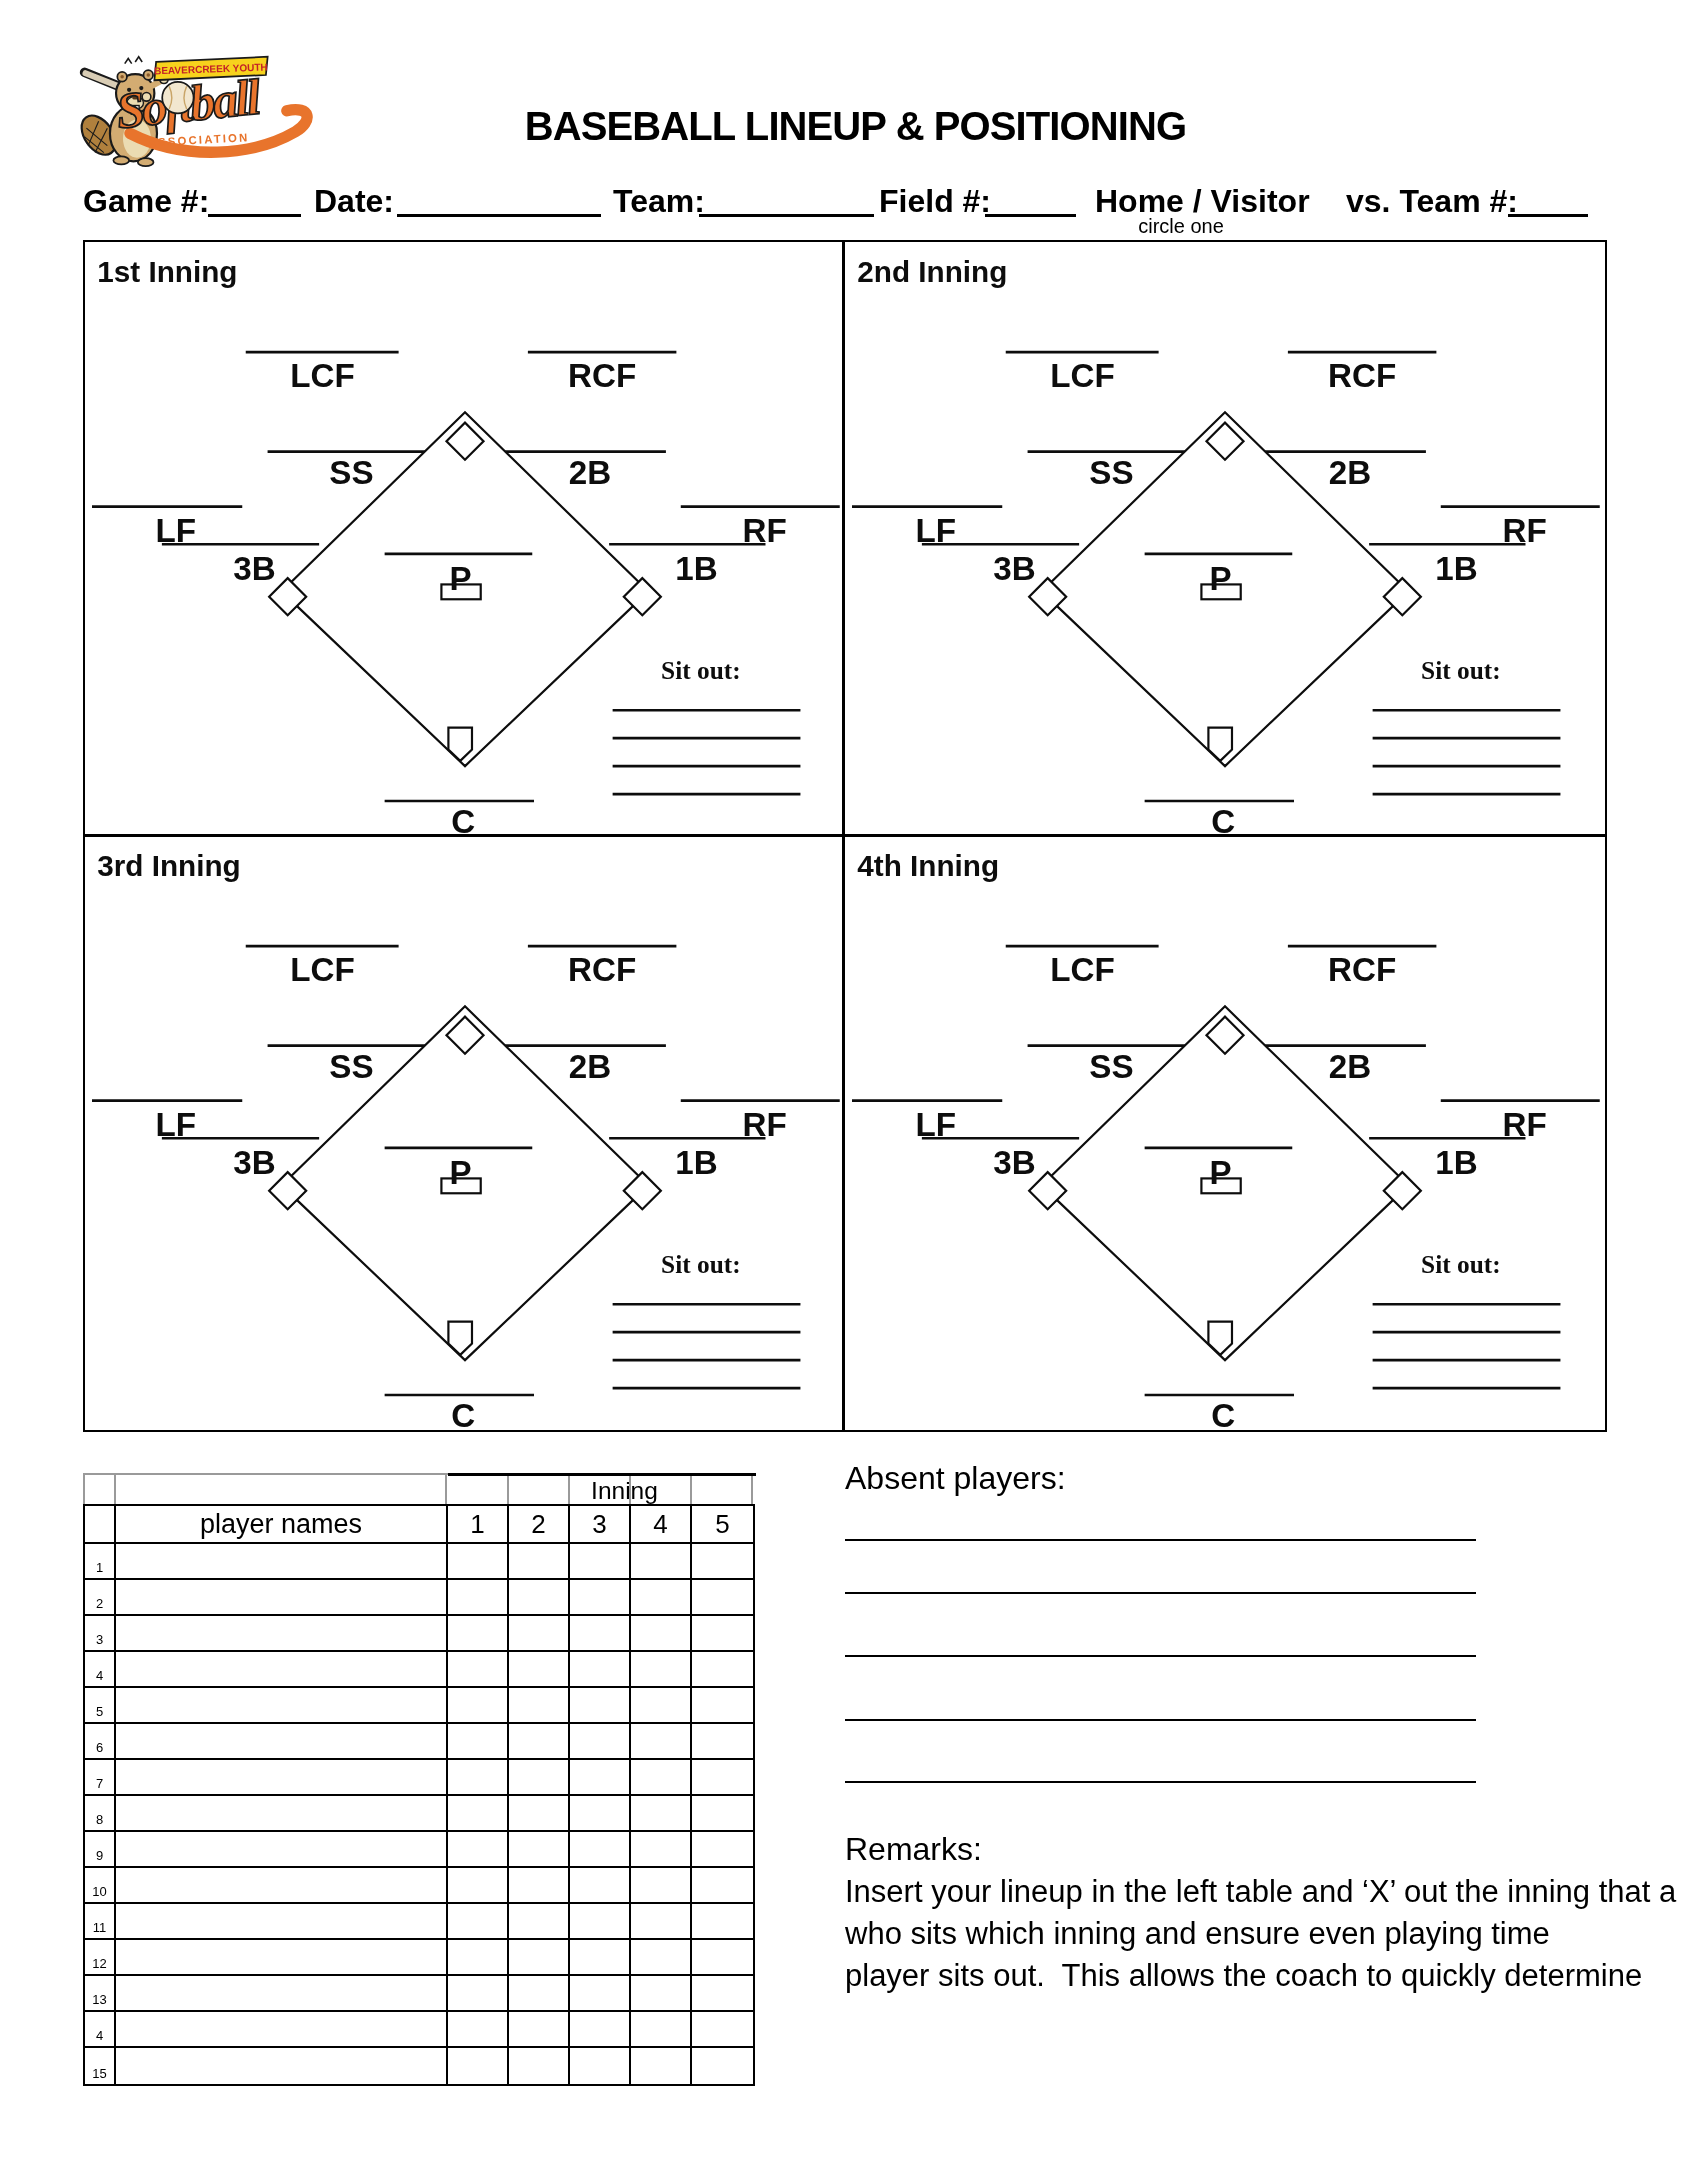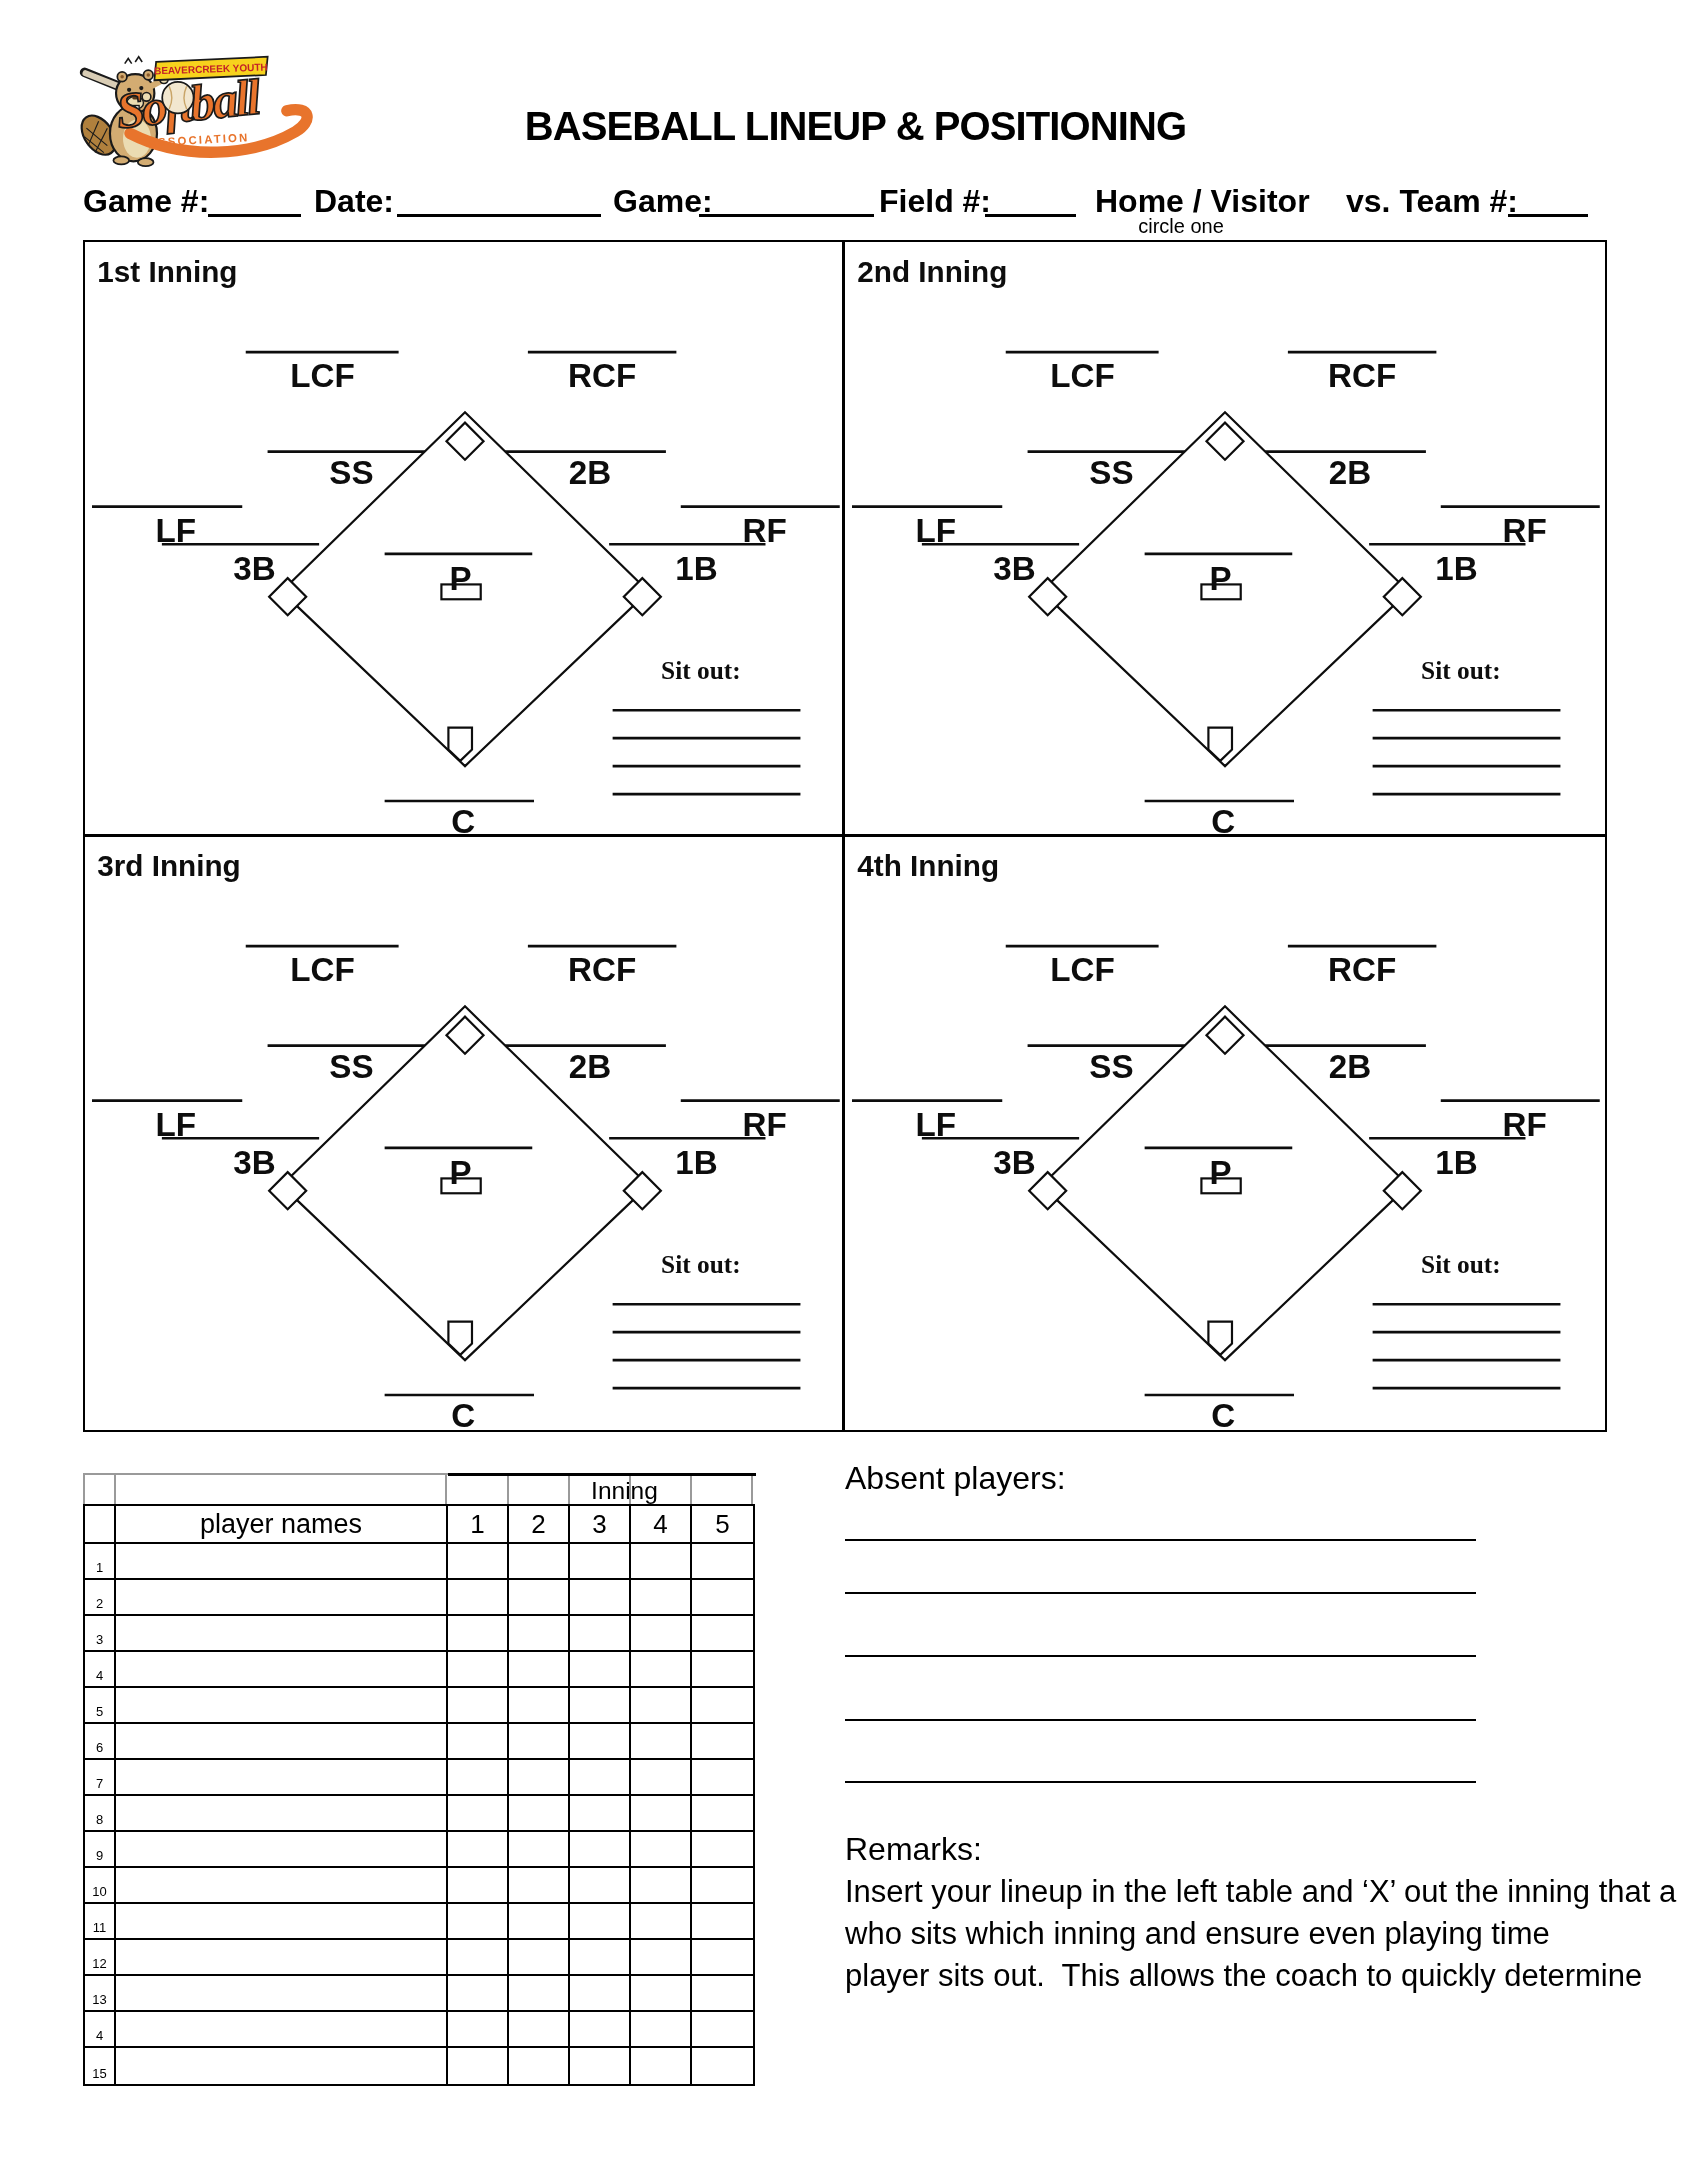--- a/index.html
+++ b/index.html
@@ -94,21 +94,21 @@
     </g>
   </svg>
 
   <div class="abs title">BASEBALL LINEUP &amp; POSITIONING</div>
 
   <div id="game-info">
       <span class="abs ginfo-label" style="left:83px;">Game #:</span>
       <div class="abs ginfo-line" style="left:208px;width:93px;"></div>
       <span class="abs ginfo-label" style="left:314px;">Date:</span>
       <div class="abs ginfo-line" style="left:397px;width:204px;"></div>
-      <span class="abs ginfo-label" style="left:613px;">Game:</span>
+      <span class="abs ginfo-label" style="left:613px;">Team:</span>
       <div class="abs ginfo-line" style="left:699px;width:175px;"></div>
       <span class="abs ginfo-label" style="left:879px;">Field #:</span>
       <div class="abs ginfo-line" style="left:985px;width:91px;"></div>
     </div>
   <span class="abs ginfo-label" style="left:1095px;">Home / Visitor</span>
   <span class="abs circle-one" style="left:1111px;width:140px;">circle one</span>
   <span class="abs ginfo-label" style="left:1346px;">vs. Team #:</span>
   <div class="abs ginfo-line" style="left:1508px;width:80px;"></div>
 
   <div class="abs grid-box">

